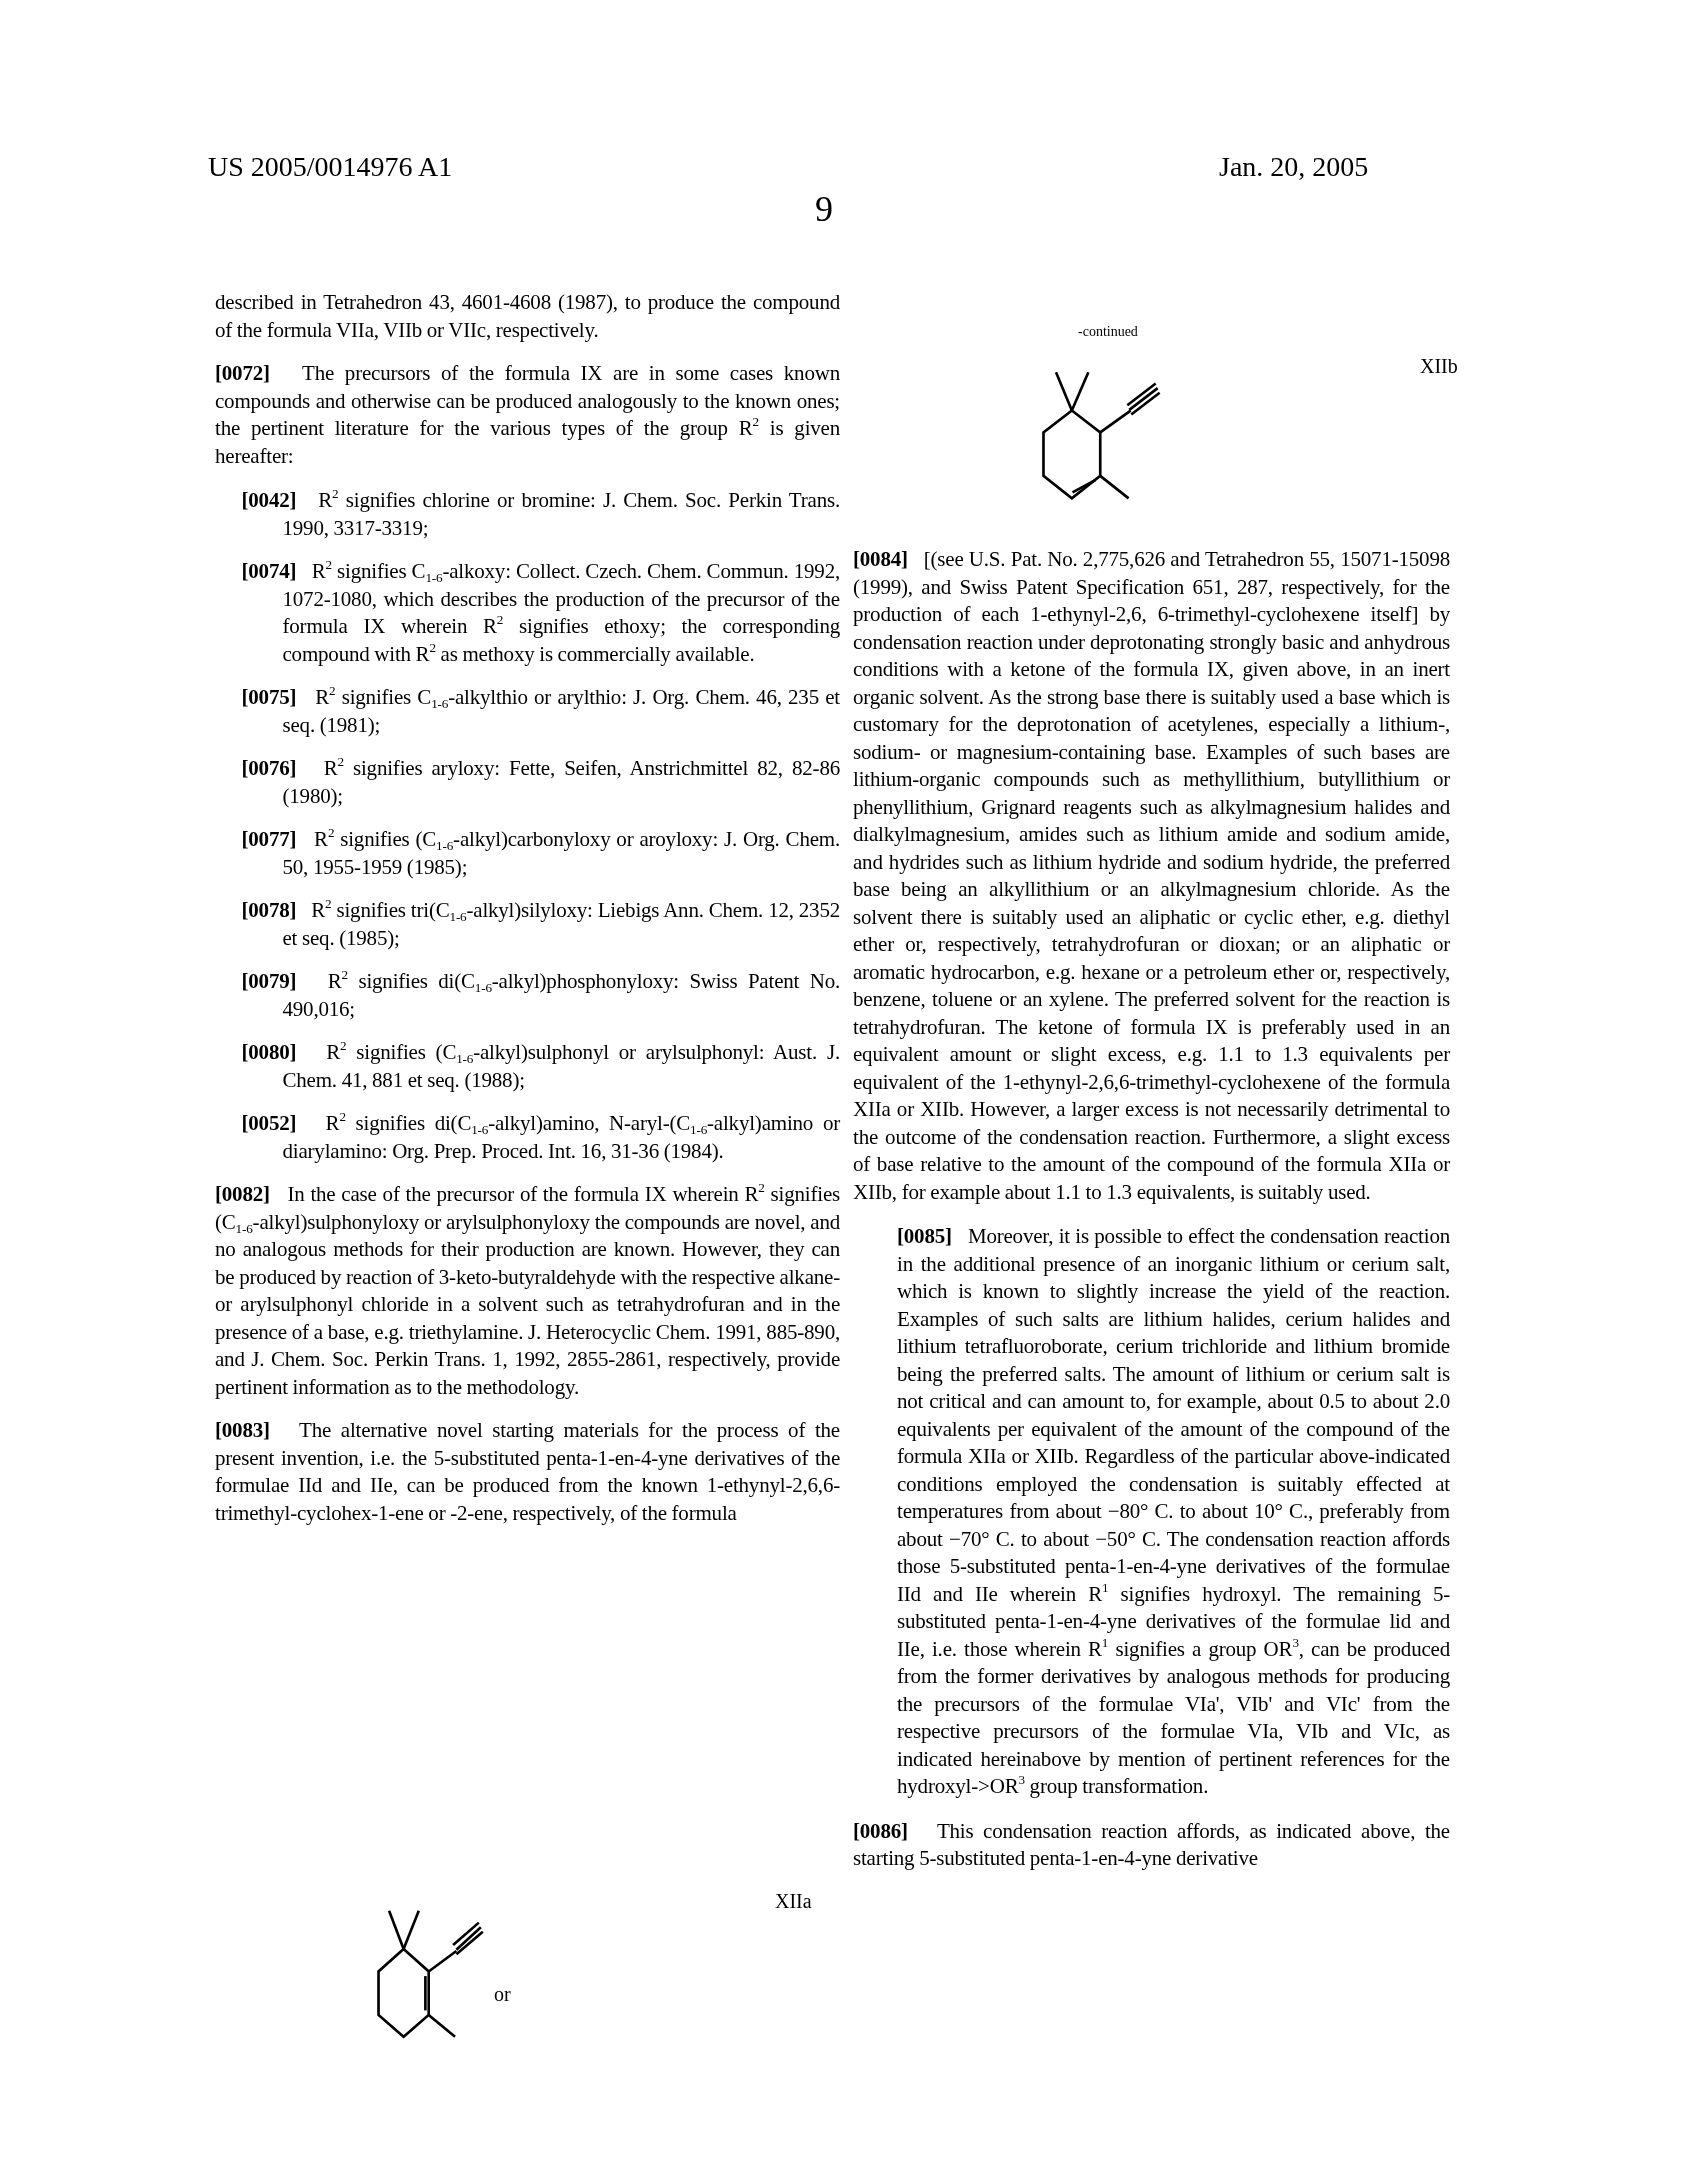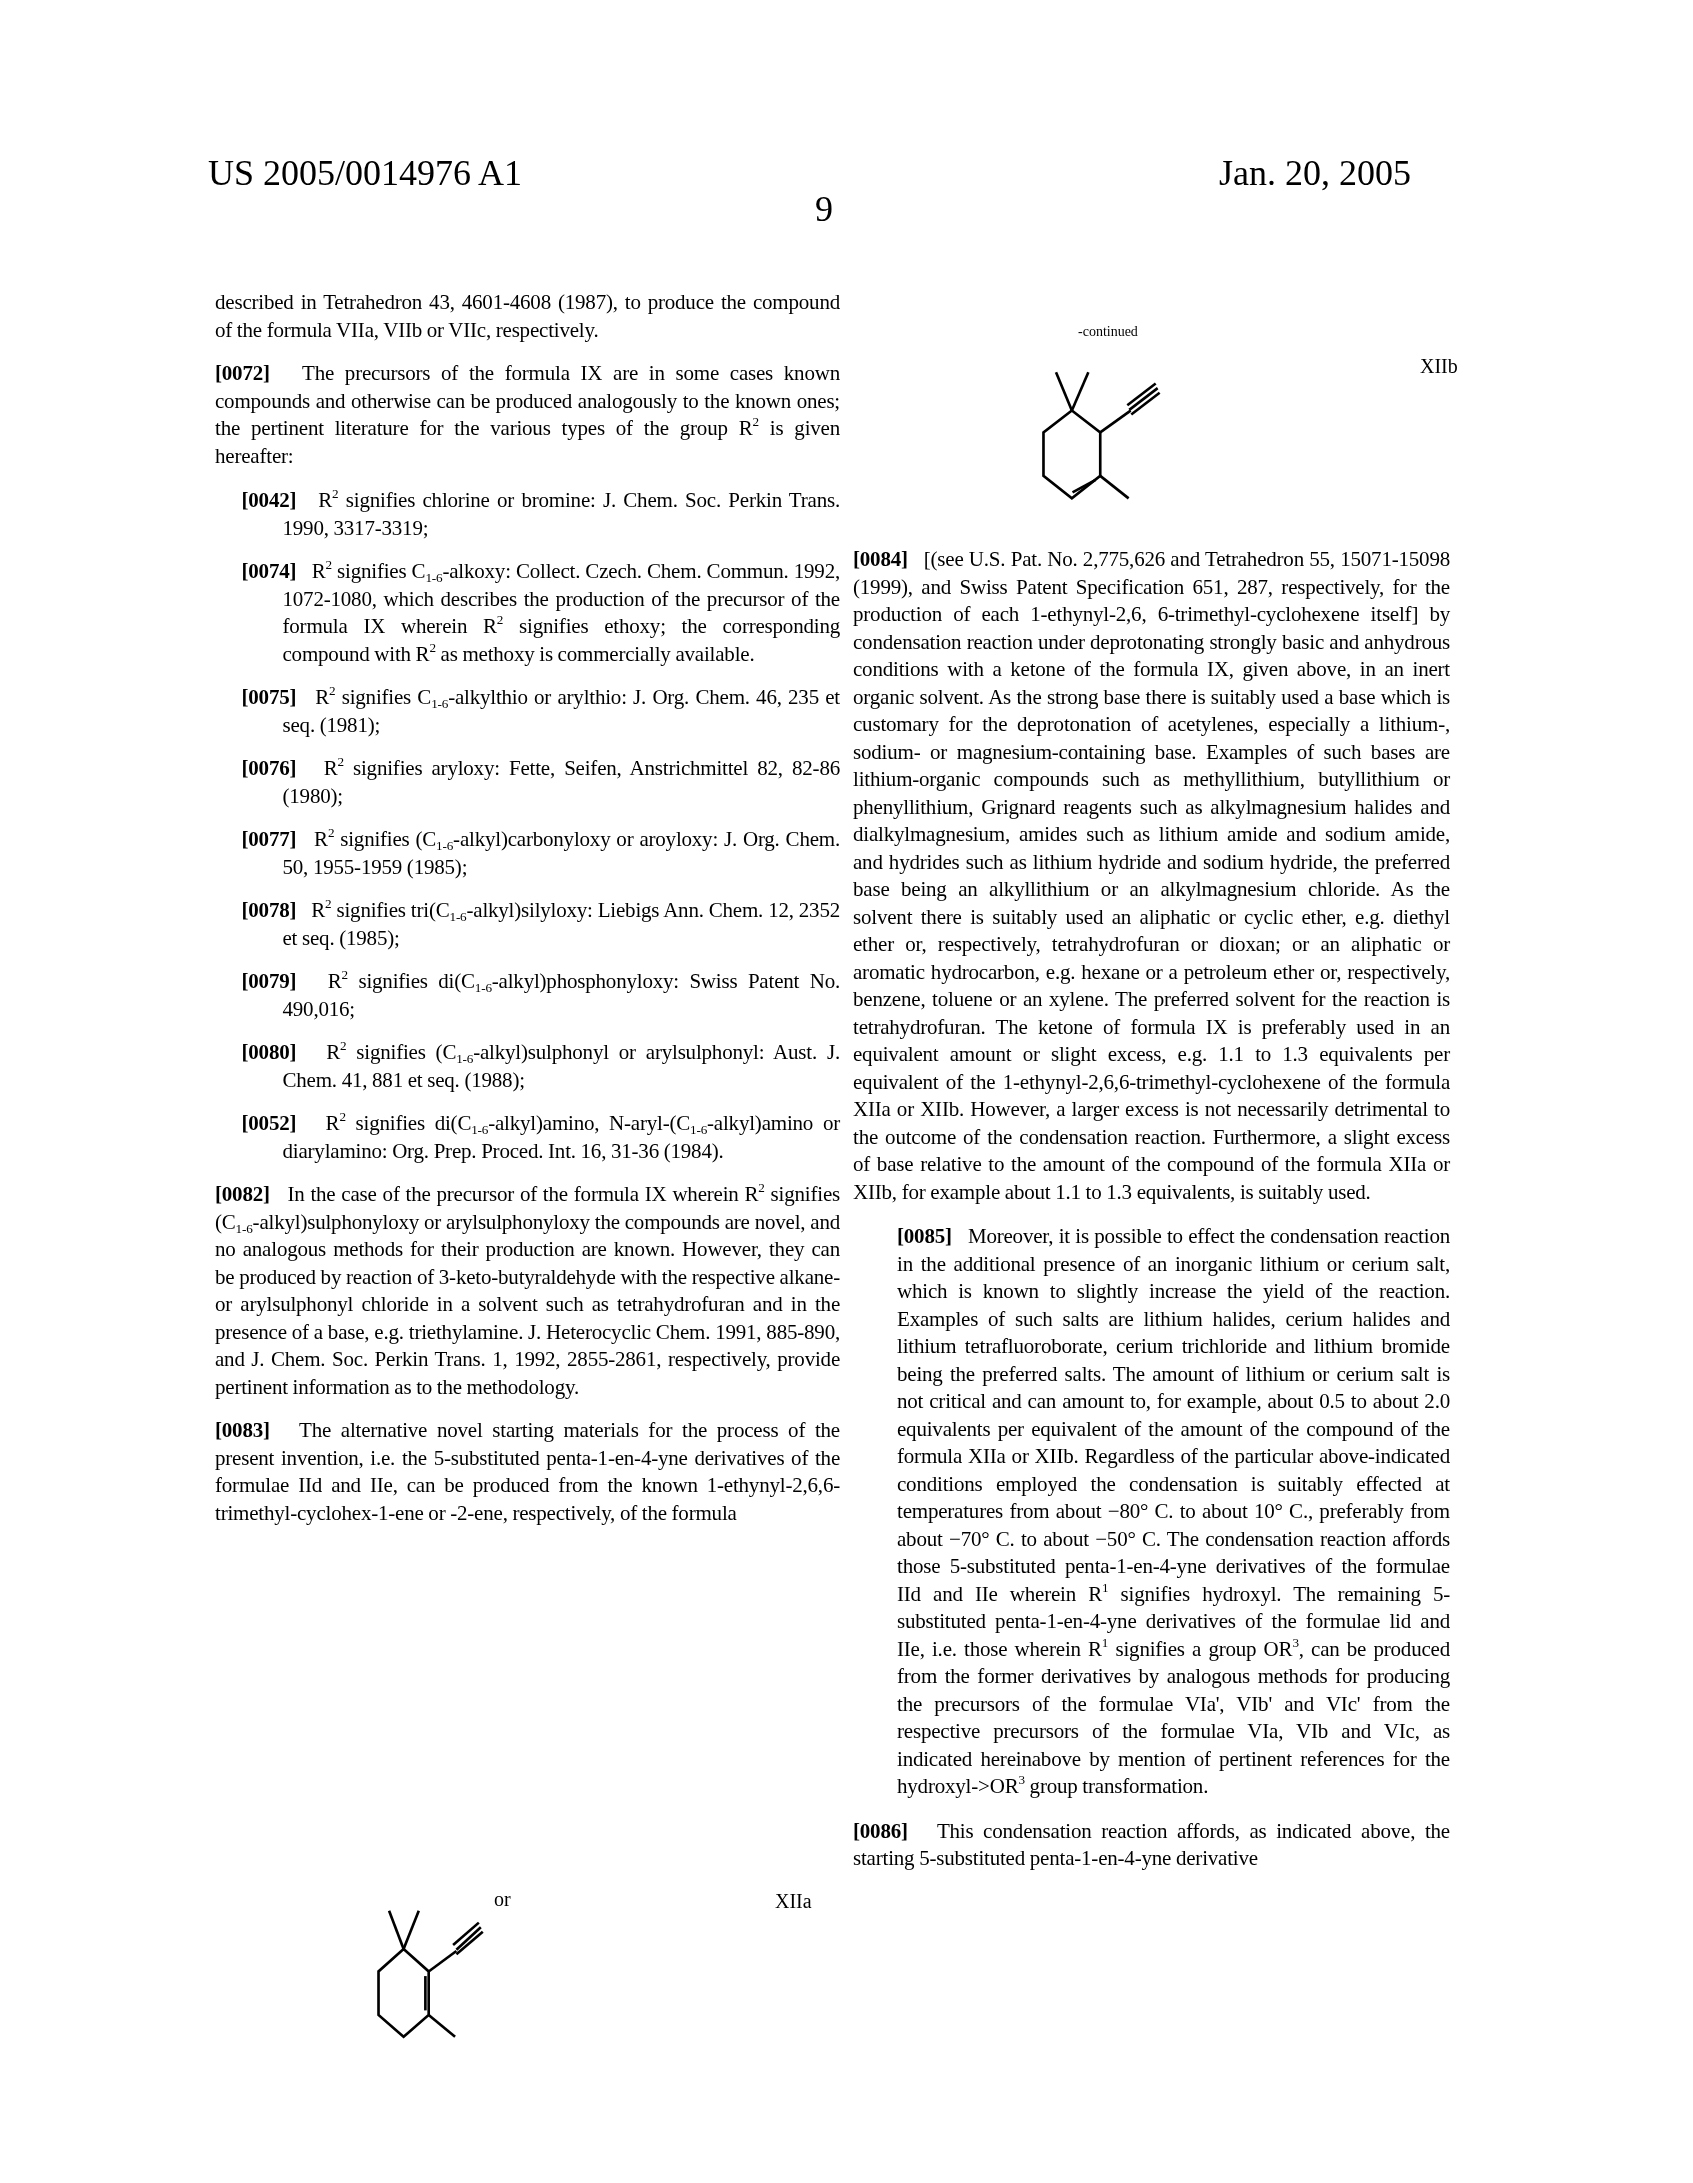--- a/index.html
+++ b/index.html
@@ -1,18 +1,18 @@
 <!DOCTYPE html>
 <html style="font-size:10.6px"><head>
 <meta charset="utf-8">
 <style>
   html, body { margin: 0; padding: 0; background: #ffffff; }
   body { width: 1694px; height: 2183px; position: relative; overflow: hidden;
          font-family: "Liberation Serif", "DejaVu Serif", serif; color: #000; }
-  .hdr { position: absolute; font-size: 36px; line-height: 40px; white-space: nowrap; margin-top: 6px; }
+  .hdr { position: absolute; font-size: 28px; line-height: 40px; white-space: nowrap; }
   .pagenum { position: absolute; font-size: 36px; line-height: 40px; }
   .col { position: absolute; font-size: 21px; line-height: 27.5px; text-align: justify;
          hyphens: none; letter-spacing: -0.2px; word-spacing: -0.3px; }
   .col p { margin: 0 0 16px 0; }
   .para-num { font-weight: bold; }
   .sub { font-size: 13.2px; vertical-align: -4px; line-height: 0; }
   .sup { font-size: 13.2px; vertical-align: 9.3px; line-height: 0; }
   .item { padding-left: 41px; text-indent: -41px; margin-left: 26.5px !important; }
   .fig-label { position: absolute; font-size: 20px; line-height: 22.5px; white-space: nowrap; }
   svg.struct { position: absolute; overflow: visible; }
@@ -71,21 +71,21 @@
   <p>
     <span class="para-num">[<span>0082</span>]</span>&nbsp;&nbsp;&nbsp;<span>In the case of the precursor of the formula IX wherein R</span><span class="sup">2</span><span> signifies (C</span><span class="sub">1-6</span><span>-alkyl)sulphonyloxy or arylsulphonyloxy the compounds are novel, and no analogous methods for their production are known. However, they can be produced by reaction of 3-keto-butyraldehyde with the respective alkane- or arylsulphonyl chloride in a solvent such as tetrahydrofuran and in the presence of a base, e.g. triethylamine. J. Heterocyclic Chem. 1991, 885-890, and J. Chem. Soc. Perkin Trans. 1, 1992, 2855-2861, respectively, provide pertinent information as to the methodology.</span>
   </p>
 
   <p>
     <span class="para-num">[<span>0083</span>]</span>&nbsp;&nbsp;&nbsp;<span>The alternative novel starting materials for the process of the present invention, i.e. the 5-substituted penta-1-en-4-yne derivatives of the formulae IId and IIe, can be produced from the known 1-ethynyl-2,6,6-trimethyl-cyclohex-1-ene or -2-ene, respectively, of the formula</span>
   </p>
 </div>
 
 <div class="fig-label" style="left:775px; top:1890px;text-align:center;">XIIa</div>
-<div class="fig-label" style="left:494px; top:1888px;">or</div>
+<div class="fig-label" style="left:494px; top:1983px;">or</div>
 <svg class="struct" style="left:331px; top:1852px;" width="198" height="198" viewBox="0 0 300 300">
 
   <polyline points="110,147 148,181 148,247 110,280 72,247 72,181 110,147"></polyline>
 
   <line x1="143" y1="188" x2="143" y2="240"></line>
 
   <line x1="110" y1="147" x2="88" y2="89"></line>
   <line x1="110" y1="147" x2="133" y2="89"></line>
 
   <line x1="148" y1="247" x2="188" y2="280"></line>

